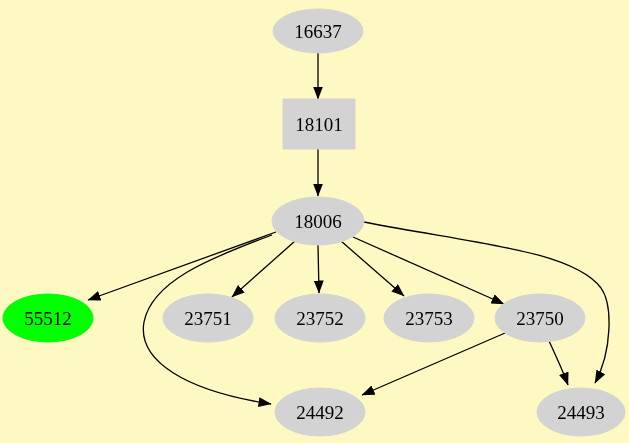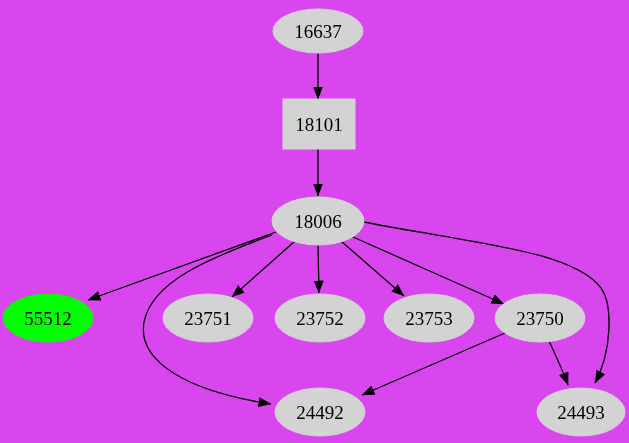--- a/index.html
+++ b/index.html
@@ -4,21 +4,21 @@
 <style>
   html, body {
     margin: 0;
     padding: 0;
     background: #ffffff;
   }
   .canvas {
     position: relative;
     width: 629px;
     height: 443px;
-    background: #d946ef;
+    background: #fef9c3;
     overflow: hidden;
   }
   svg { display: block; }
   .edge-path {
     fill: none;
     stroke-width: 1.3px;
   }
   .node-label {
     font-family: "Liberation Serif", "DejaVu Serif", serif;
     font-size: 19px;

